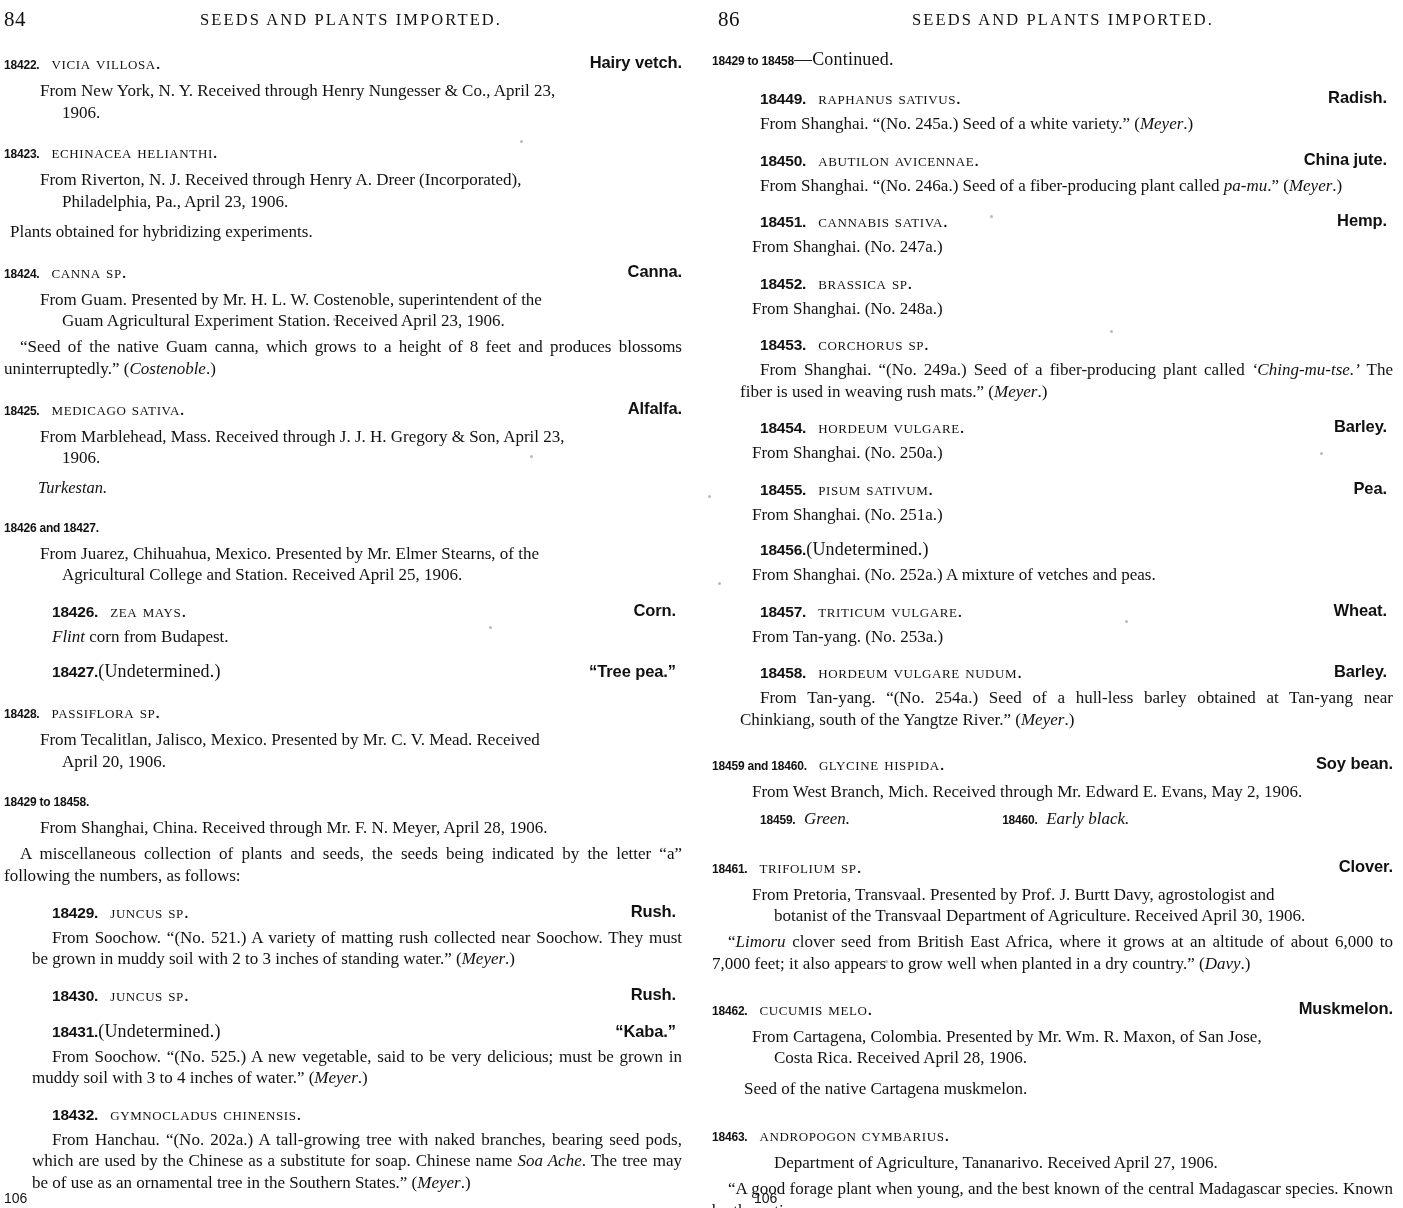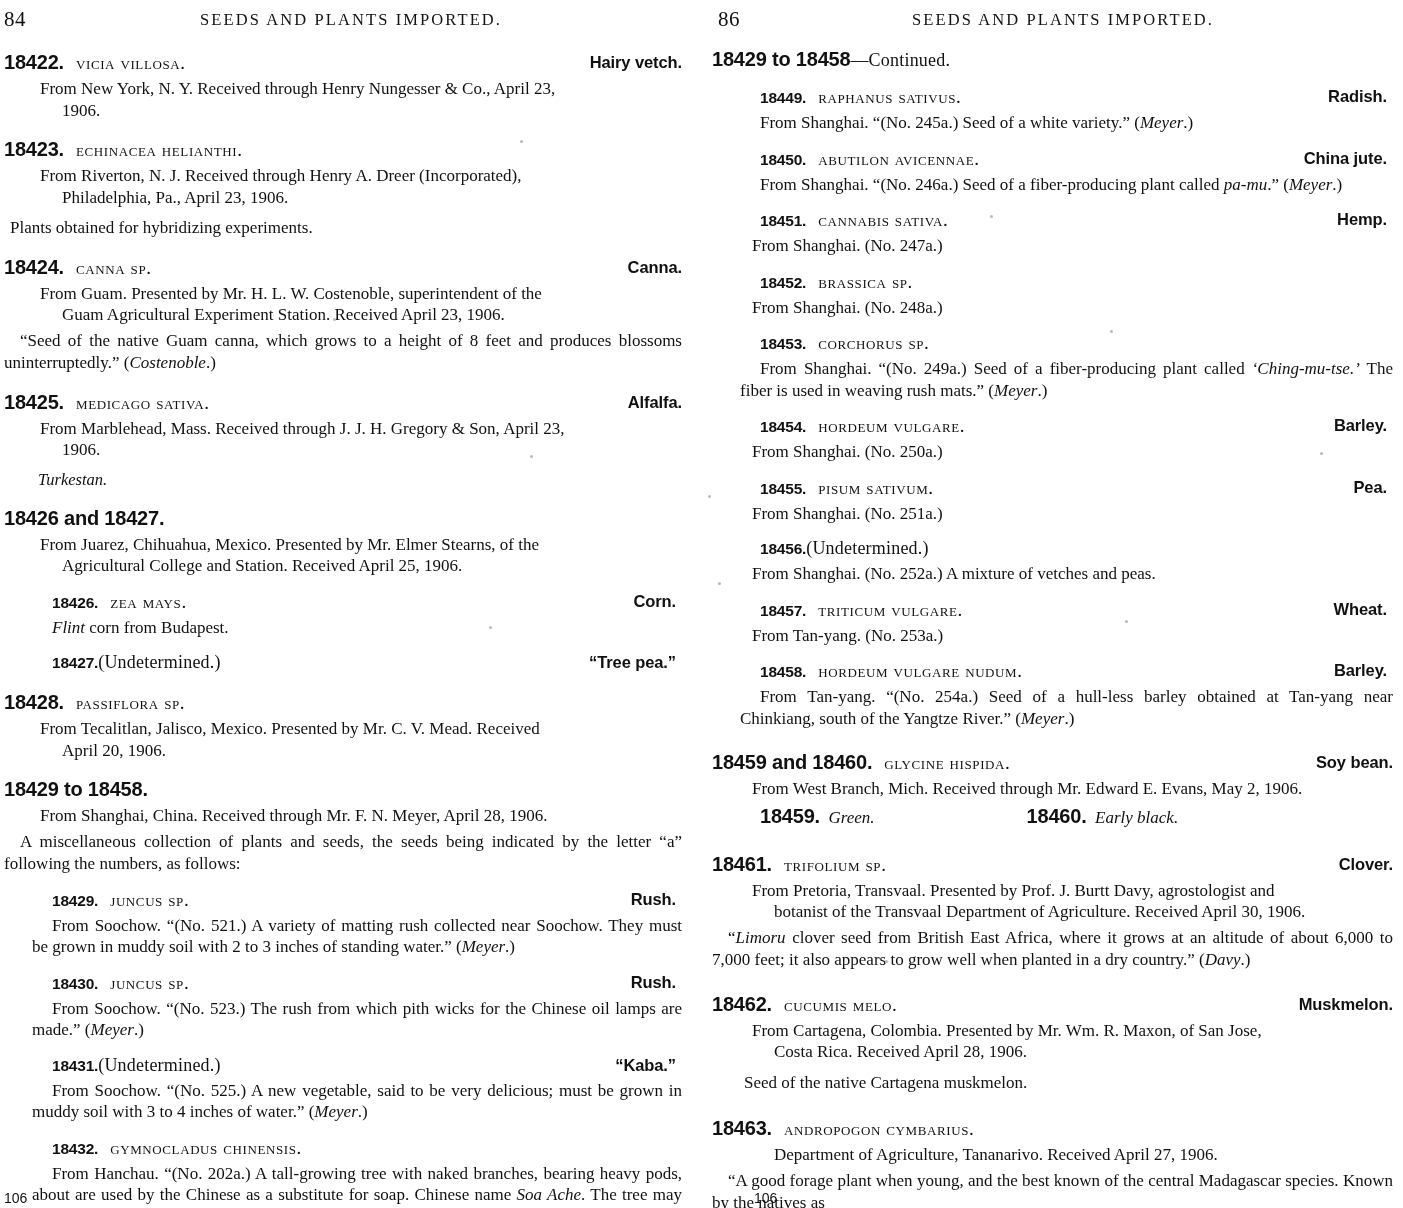--- a/index.html
+++ b/index.html
@@ -64,21 +64,21 @@
     padding: 0;
     font-size: 17.5px;
     line-height: 23px;
     white-space: nowrap;
   }
   .entry-head.lvl0 { margin-top: 17px; }
   .entry-head.lvl1 { margin-top: 13px; padding-left: 48px; }
   .e-num {
     font-family: "Liberation Sans", "DejaVu Sans", sans-serif;
     font-weight: bold;
-    font-size: 20px;
+    font-size: 12px;
     letter-spacing: -.2px;
   }
   .entry-head.lvl1 .e-num { font-size: 15.5px; }
   .e-cont {
     font-size: 18px;
     letter-spacing: .2px;
   }
   .e-sci {
     font-variant: small-caps;
     text-transform: lowercase;
@@ -237,31 +237,30 @@
     <p class="note">A miscellaneous collection of plants and seeds, the seeds being indicated by the letter “a” following the numbers, as follows:</p>
 
     <div class="entry-head lvl1">
       <span class="e-num">18429.</span><span class="e-sci">Juncus sp.</span><span class="e-common">Rush.</span>
     </div>
     <p class="sub-src"><span>From Soochow.   “(No. 521.)   A variety of matting rush collected near Soochow.   They must be grown in muddy soil with 2 to 3 inches of standing water.”   (</span><i>Meyer</i><span>.)</span></p>
 
     <div class="entry-head lvl1">
       <span class="e-num">18430.</span><span class="e-sci">Juncus sp.</span><span class="e-common">Rush.</span>
     </div>
-    <p class="sub-src"><span>From Soochow.   “(No. 523.)   The rush from which pith wicks for the Chinese oil lamps are made.”   (</span><i>Meyer</i><span>.)</span></p>
 
     <div class="entry-head lvl1">
       <span class="e-num">18431.</span><span class="e-cont">(Undetermined.)</span><span class="e-common">“Kaba.”</span>
     </div>
     <p class="sub-src"><span>From Soochow.   “(No. 525.)   A new vegetable, said to be very delicious; must be grown in muddy soil with 3 to 4 inches of water.”   (</span><i>Meyer</i><span>.)</span></p>
 
     <div class="entry-head lvl1">
       <span class="e-num">18432.</span><span class="e-sci">Gymnocladus chinensis.</span>
     </div>
-    <p class="sub-src"><span>From Hanchau.   “(No. 202a.)   A tall-growing tree with naked branches, bearing heavy pods, about are used by the Chinese as a substitute for soap. Chinese name </span><i>Soa Ache</i><span>.   The tree may be of use as an ornamental tree in the Southern States.”   (</span><i>Meyer</i><span>.)</span></p>
+    <p class="sub-src"><span>From Hanchau.   “(No. 202a.)   A tall-growing tree with naked branches, bearing seed pods, which are used by the Chinese as a substitute for soap. Chinese name </span><i>Soa Ache</i><span>.   The tree may be of use as an ornamental tree in the Southern States.”   (</span><i>Meyer</i><span>.)</span></p>
 
     <span class="botfolio">106</span>
 
     <span class="speck" style="left:520px; top:140px; width:3px; height:3px;"></span>
     <span class="speck" style="left:333px; top:318px; width:3px; height:3px;"></span>
     <span class="speck" style="left:530px; top:455px; width:3px; height:3px;"></span>
     <span class="speck" style="left:489px; top:626px; width:3px; height:3px;"></span>
   </div>
 
   <div class="page page-right">

